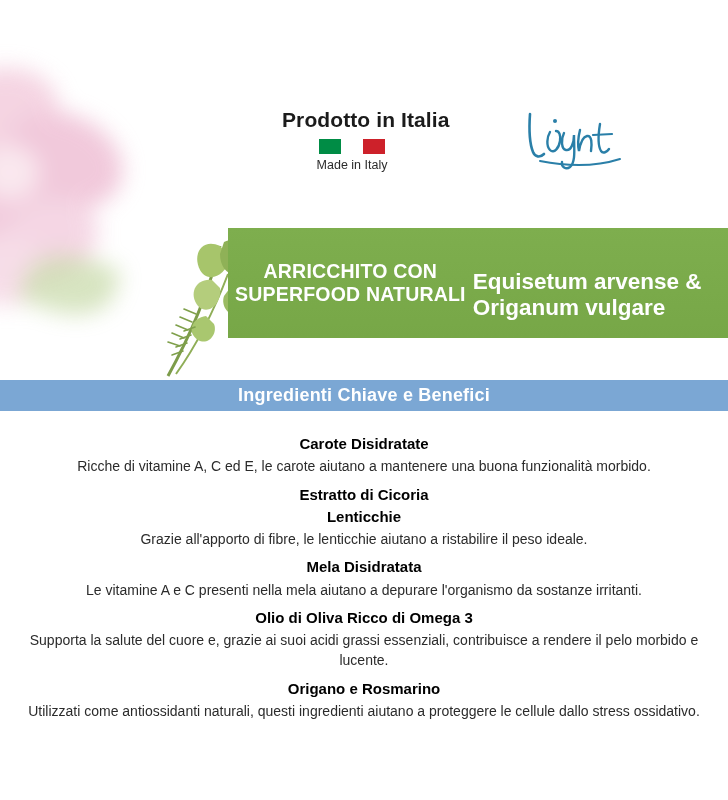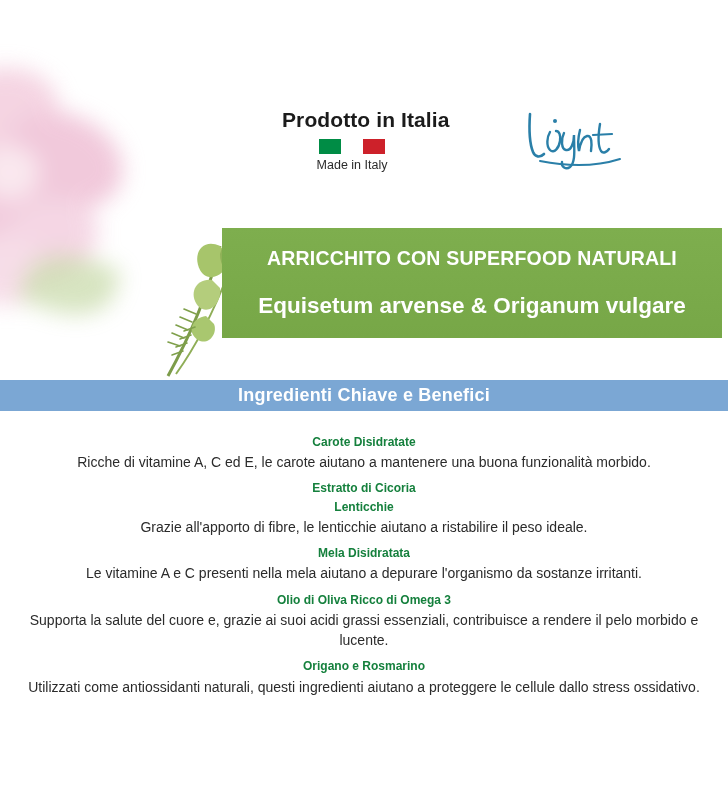--- a/index.html
+++ b/index.html
@@ -93,28 +93,28 @@
     top: -4px;
     width: 130px;
     height: 70px;
     color: #2a7fa8;
   }
   .light-logo svg { display: block; }
 
   
   .green-banner {
     position: absolute;
-    left: 222px;
+    left: 228px;
     top: 228px;
     width: 500px;
     height: 110px;
     background: #7aab4b;
     background: linear-gradient(180deg,#7eae4e 0%, #77a747 100%);
     display: flex;
-    flex-direction: column;
+    flex-direction: row;
     align-items: center;
     justify-content: center;
   }
   .green-banner .line1 {
     color: #ffffff;
     font-size: 19.5px;
     font-weight: bold;
     letter-spacing: .2px;
     text-align: center;
   }
@@ -157,23 +157,23 @@
 
   
   .ingredients {
     position: absolute;
     left: 24px;
     top: 434px;
     width: 680px;
     text-align: center;
   }
   .ing-name {
-    font-size: 12px;
-    font-weight: bold;
-    color: #15803d;
+    font-size: 15px;
+    font-weight: bold;
+    color: #000000;
     margin: 0 0 2px 0;
     line-height: 1.35;
   }
   .ing-desc {
     font-size: 14px;
     color: #2b2b2b;
     margin: 0 0 8px 0;
     line-height: 1.45;
   }
   .ing-block:first-child .ing-name { margin-top: 0; }

